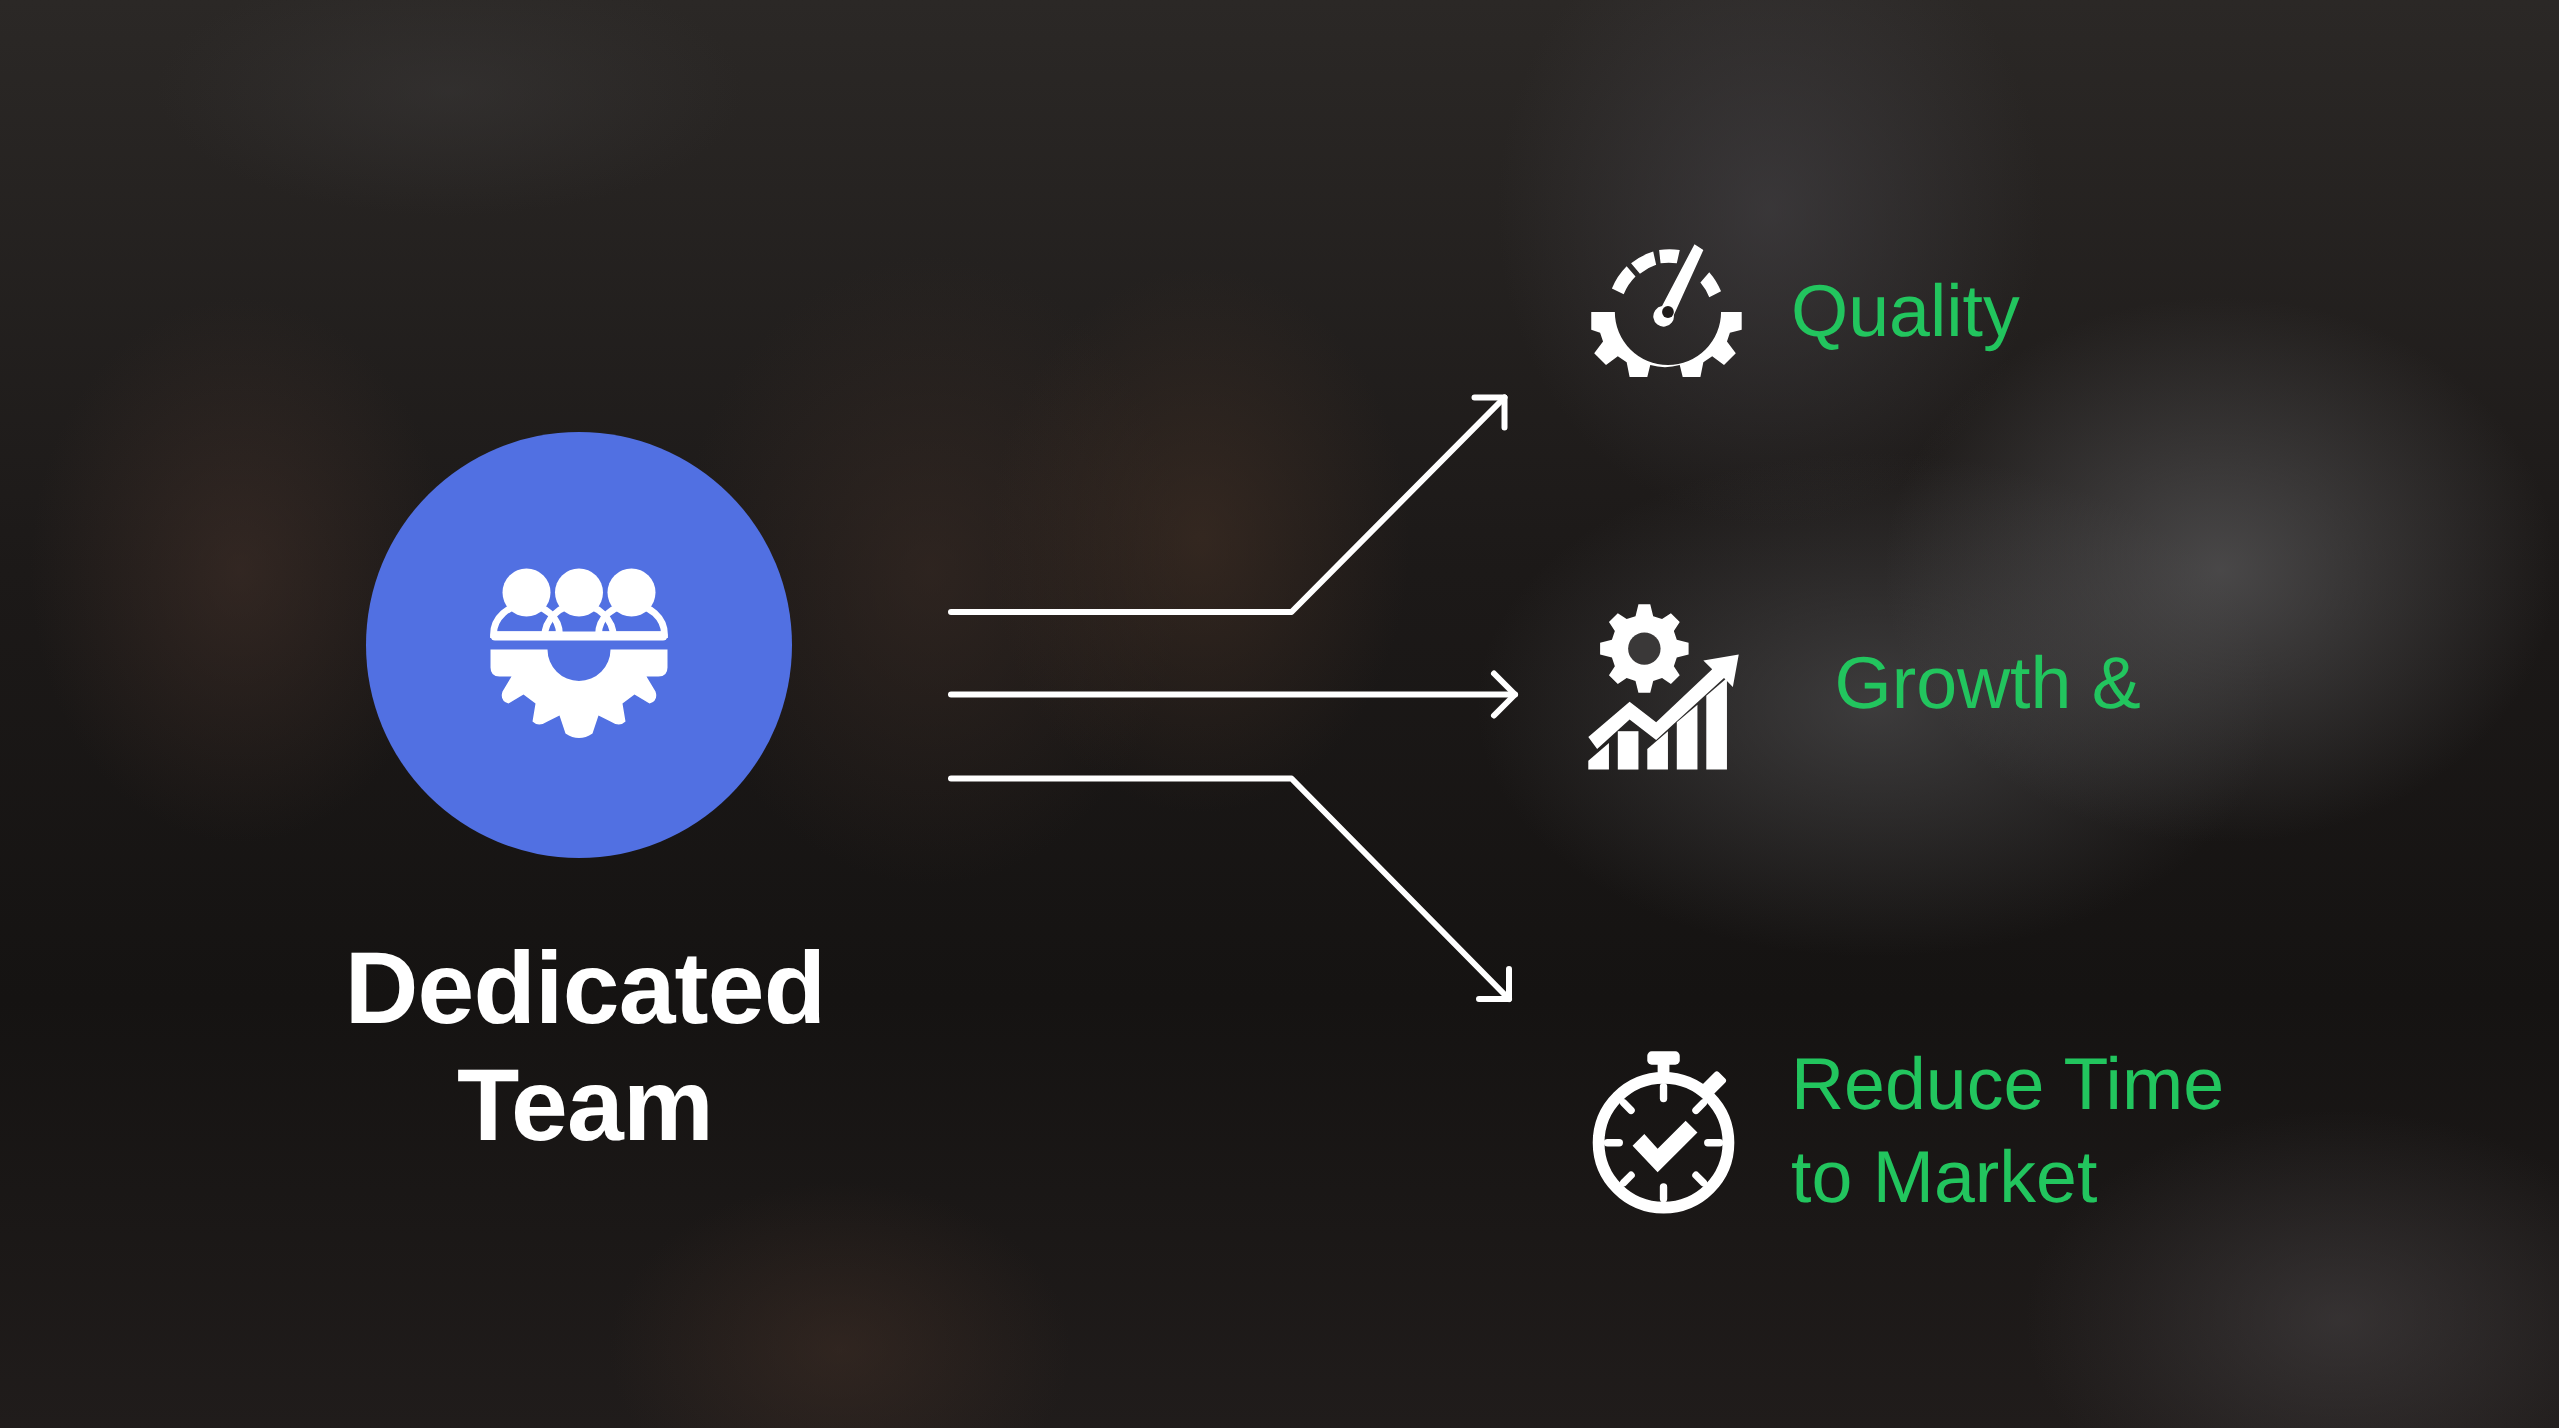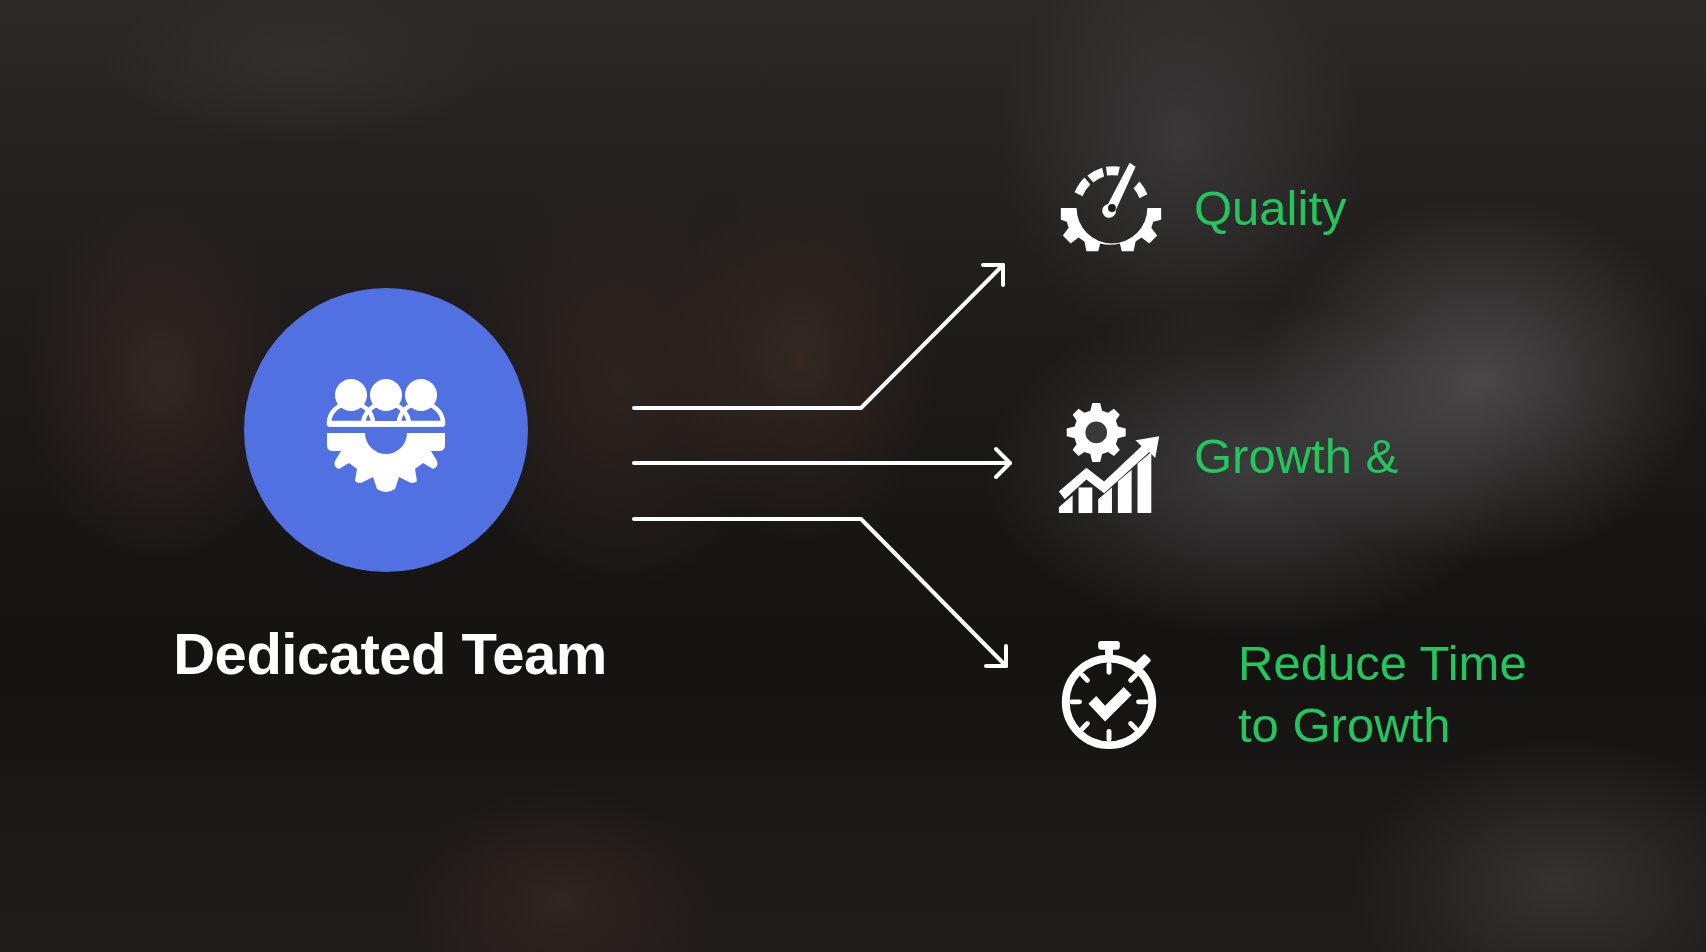--- a/index.html
+++ b/index.html
@@ -23,33 +23,33 @@
         linear-gradient(180deg, #2b2826 0%, #1c1918 40%, #151312 70%, #201c1b 100%);
     }
     .circle {
       position: absolute; left: 244px; top: 288px; width: 284px; height: 284px;
       border-radius: 50%; background: #5170e2;
       display: flex; align-items: center; justify-content: center;
     }
     .circle svg { width: 130px; height: 130px; }
     .team-title {
       position: absolute; left: 140px; top: 620px; width: 500px;
-      text-align: center; color: #ffffff; font-weight: 700; font-size: 58px;
+      text-align: center; color: #ffffff; font-weight: 700; font-size: 68px;
       letter-spacing: -0.5px;
     }
     .arrows { position: absolute; left: 0; top: 0; }
     .item { position: absolute; display: flex; align-items: center; }
     .item .icon { width: 120px; height: 120px; display: flex; align-items: center; justify-content: center; }
     .item .label {
       margin-left: 24px; color: #22c55e; font-size: 49px; line-height: 62px;
       font-weight: 400; white-space: pre-line;
     }
     #item-0 { left: 1050px; top: 148px; }
-    #item-1 { left: 1050px; top: 396px; }
-    #item-2 { left: 1050px; top: 632px; gap: 44px; }
+    #item-1 { left: 1050px; top: 396px; gap: 29px; }
+    #item-2 { left: 1050px; top: 692px; }
   </style>
 </head>
 <body>
 
 <div class="bg"></div>
 
 <div class="circle">
   <svg viewBox="0 0 130 130">
     <g fill="#ffffff">
       <circle cx="30" cy="30" r="16"></circle>
@@ -131,14 +131,14 @@
         <line x1="21" y1="68" x2="29" y2="68"></line>
         <line x1="89" y1="68" x2="97" y2="68"></line>
         <line x1="32" y1="41" x2="37" y2="46"></line>
         <line x1="86" y1="41" x2="81" y2="46"></line>
         <line x1="32" y1="95" x2="37" y2="90"></line>
         <line x1="86" y1="95" x2="81" y2="90"></line>
       </g>
       <path d="M38 70 L46 62 L55 72 L74 53 L82 61 L55 88 Z" fill="#ffffff"></path>
     </svg>
   </div>
-  <div class="label"><span>Reduce Time</span><br><span>to Growth</span></div>
+  <div class="label"><span>Reduce Time</span><br><span>to Market</span></div>
 </div>
 
 </body></html>

